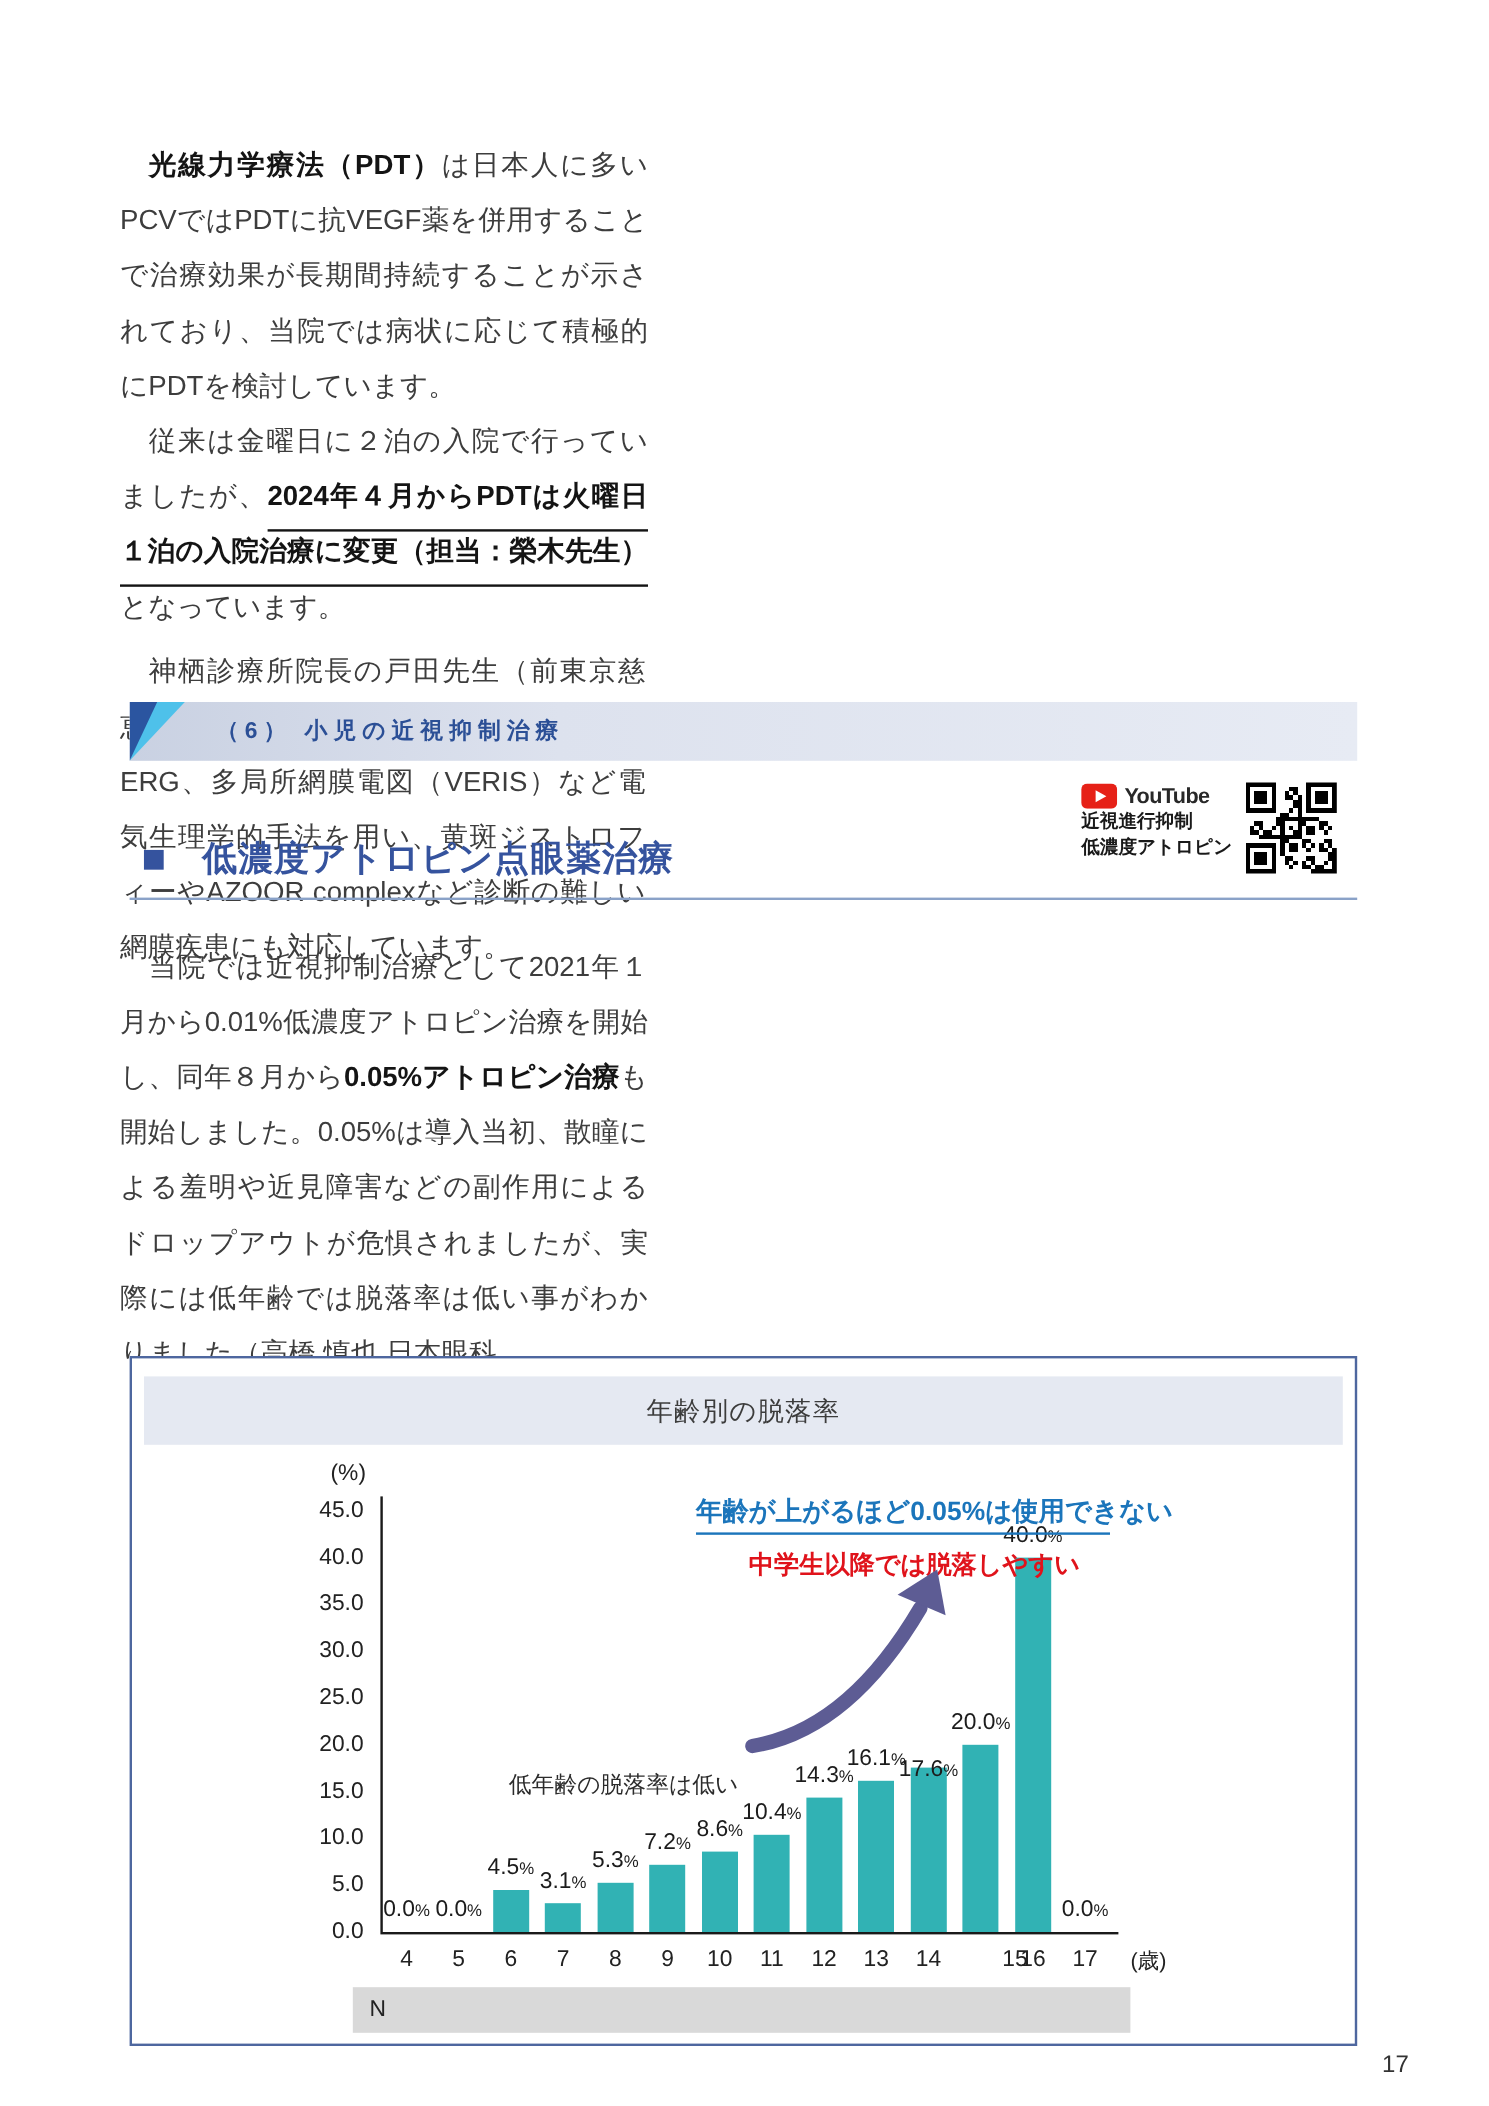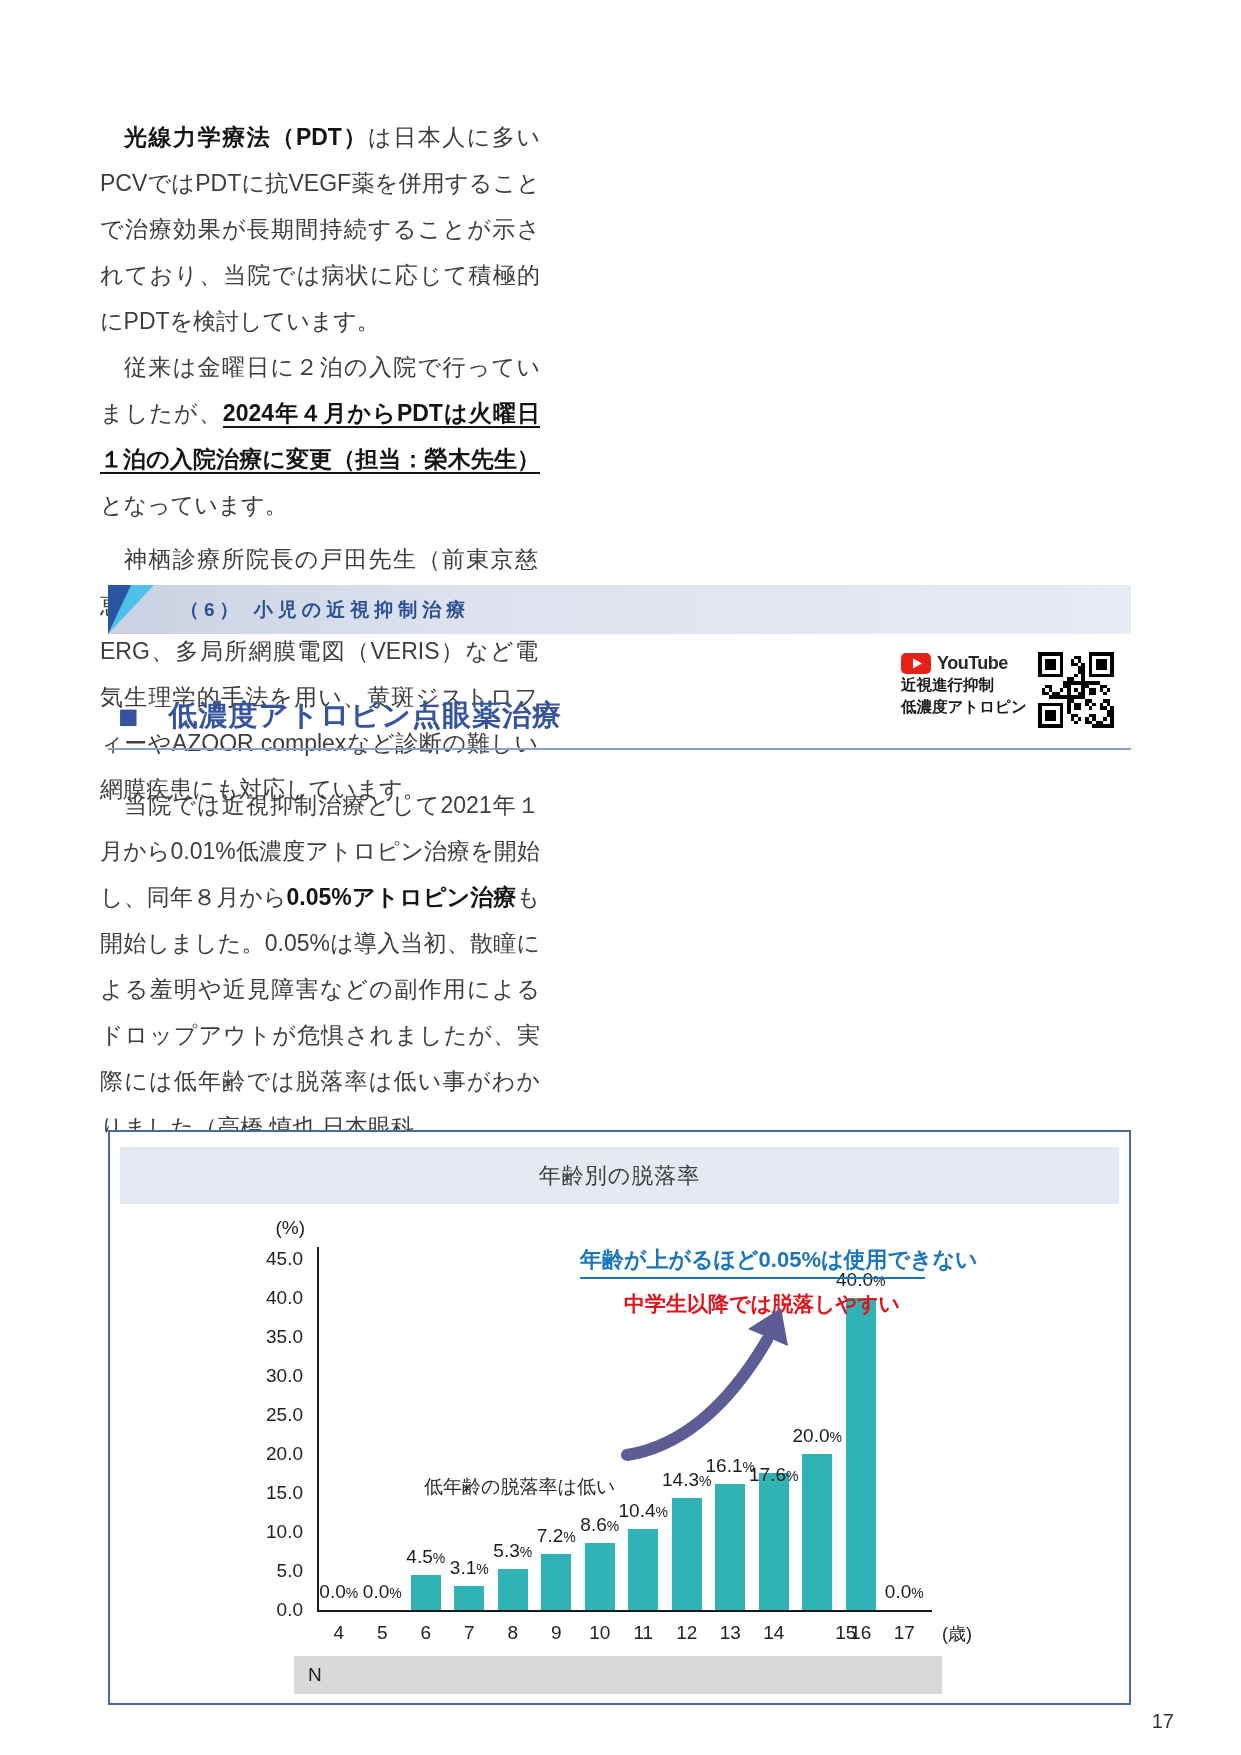--- a/index.html
+++ b/index.html
@@ -13,21 +13,21 @@
   .twocol{position:absolute;display:flex;align-items:stretch;flex-direction:column;}
   .col-l{width:440px;}
   .col-r{width:438px;}
   .vdivider{width:1px;background:#c9c9c9;margin:4px 30px 4px 24px;}
   .para{
     margin:0;font-size:23px;line-height:46px;text-align:justify;
     color:var(--text,#3d3d3d);
   }
   .indent{text-indent:24px;}
   .b{font-weight:bold;color:#141414;}
-  .bu{font-weight:bold;color:#141414;border-bottom:2px solid #141414;padding-bottom:0;}
+  .bu{font-weight:bold;color:#141414;border-bottom:2px solid #141414;padding-bottom:15px;}
   
   #banner{
     position:absolute;left:108px;top:585px;width:1023px;height:49px;
     background:linear-gradient(90deg,var(--banner-bg1,#c9d1e2) 0%,#dde2ee 35%,var(--banner-bg2,#e7ebf4) 100%);
   }
   #banner .tri{position:absolute;left:0;top:0;}
   #banner .lbl{
     position:absolute;left:72px;top:0;line-height:49px;
     font-size:19px;font-weight:bold;letter-spacing:5px;color:var(--banner-text,#2b4f96);
     white-space:nowrap;

